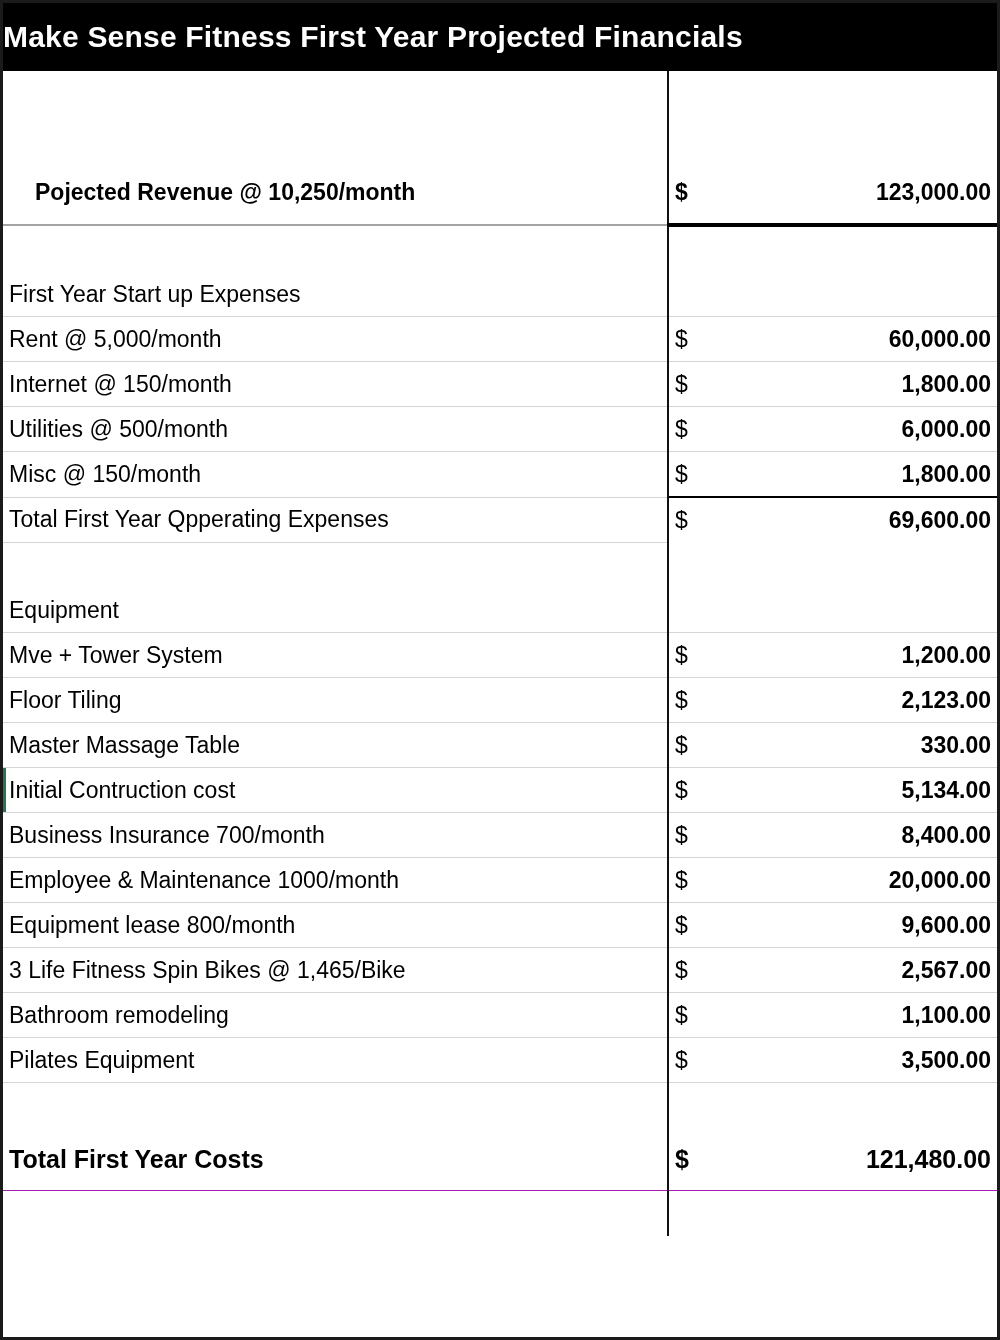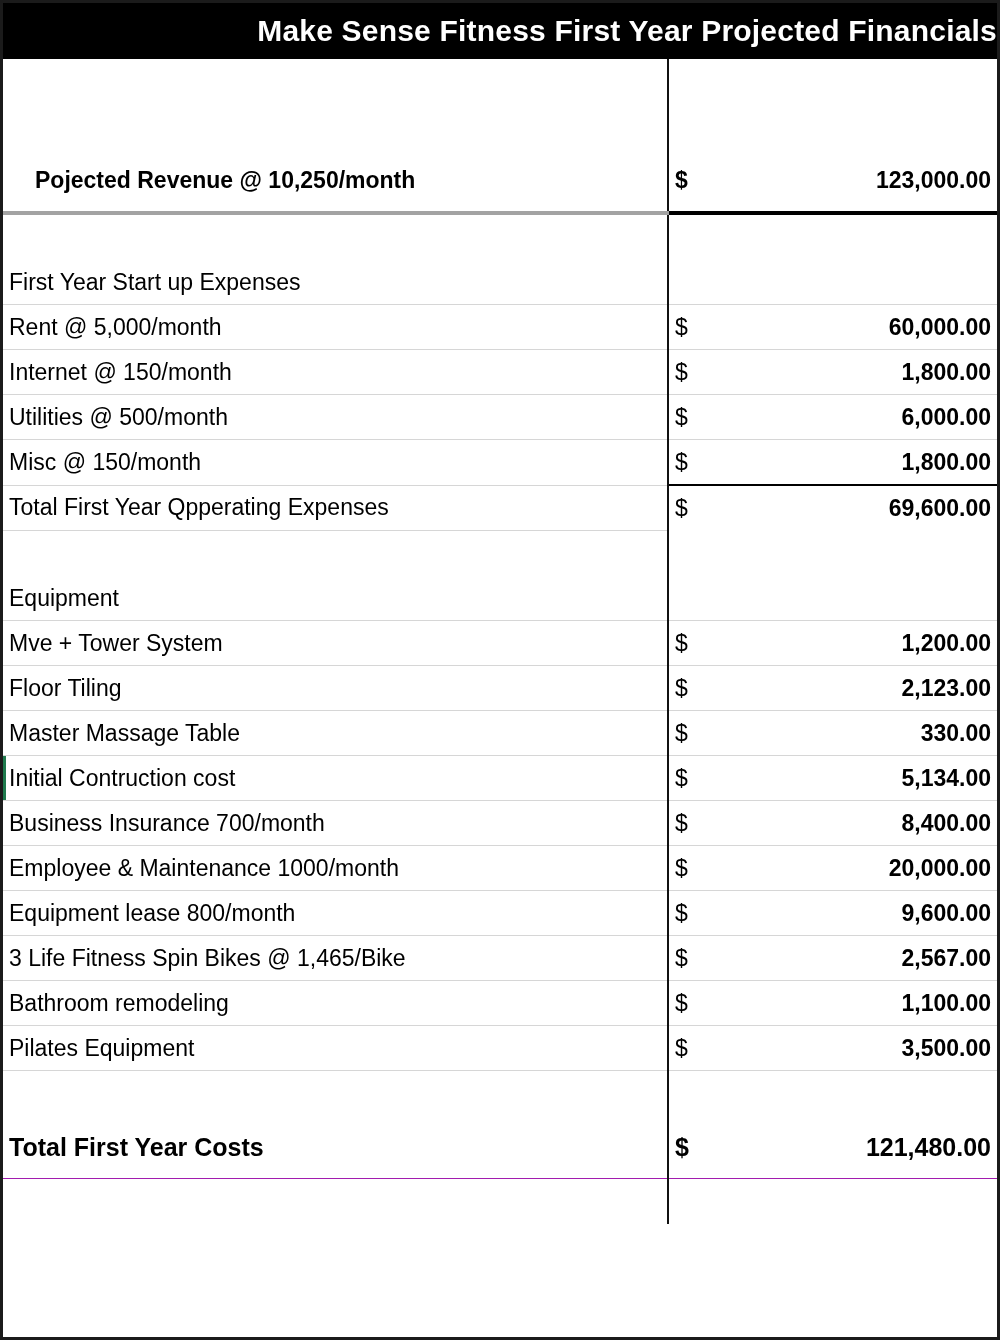--- a/index.html
+++ b/index.html
@@ -16,26 +16,26 @@
   }
   .sheet {
     position: relative;
     width: 1000px;
     height: 1340px;
     box-sizing: border-box;
     border: 3px solid #1b1b1b;
     background: #ffffff;
   }
   .title-bar {
-    height: 56px;
+    height: 68px;
     background: #000000;
     color: #ffffff;
     display: flex;
     align-items: center;
-    justify-content: flex-end;
+    justify-content: flex-start;
     font-size: 30px;
     font-weight: bold;
     letter-spacing: 0.2px;
   }
   table.grid {
     width: 100%;
     border-collapse: collapse;
     table-layout: fixed;
   }
   table.grid col.c-label { width: 665px; }
@@ -66,21 +66,21 @@
     border-left: none;
     font-weight: bold;
   }
   tr.blank td { border-bottom: 1px solid #ffffff; }
   tr.blank td.label { border-bottom: 1px solid #ffffff; }
   tr.blank td.cur, tr.blank td.val { border-bottom: 1px solid #ffffff; }
 
   
   tr.bold td { font-weight: bold; }
   tr.revenue td.cur, tr.revenue td.val { border-bottom: 4px solid #000000; }
-  tr.revenue td.label { border-bottom: 4px solid #a3a3a3; padding-left: 32px; }
+  tr.revenue td.label { border-bottom: 2px solid #a3a3a3; padding-left: 32px; }
 
   tr.thin-under td.cur, tr.thin-under td.val { border-bottom: 2px solid #000000; }
   tr.total-op td.cur, tr.total-op td.val { border-bottom: 1px solid #ffffff; }
   tr.total-eq td.cur, tr.total-eq td.val { border-bottom: 1px solid #ffffff; }
 
   tr.spacer-dash td.label { border-bottom: 1px solid #ffffff; }
   tr.spacer-dash td.cur, tr.spacer-dash td.val { border-bottom: 1px solid #ffffff; }
 
   tr.tall td { height: 62px; }
 

